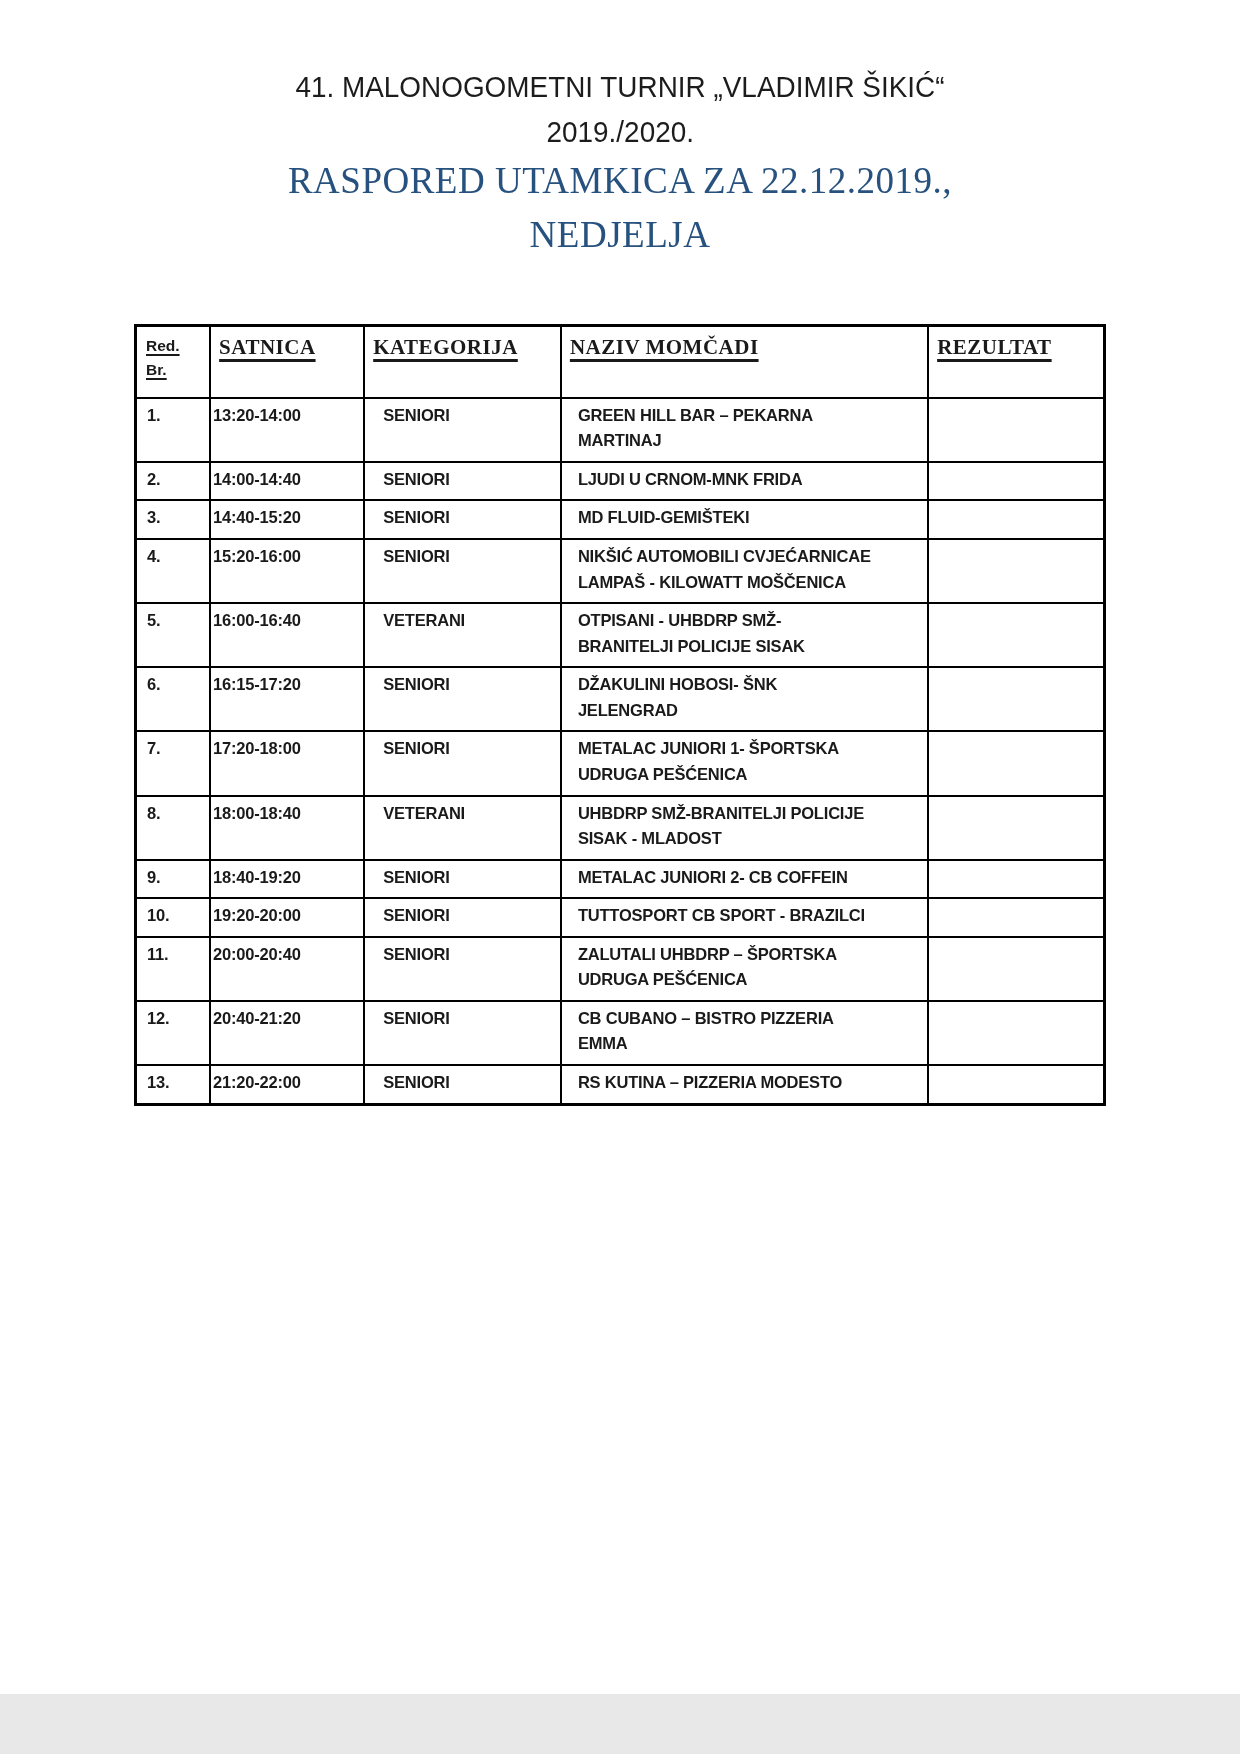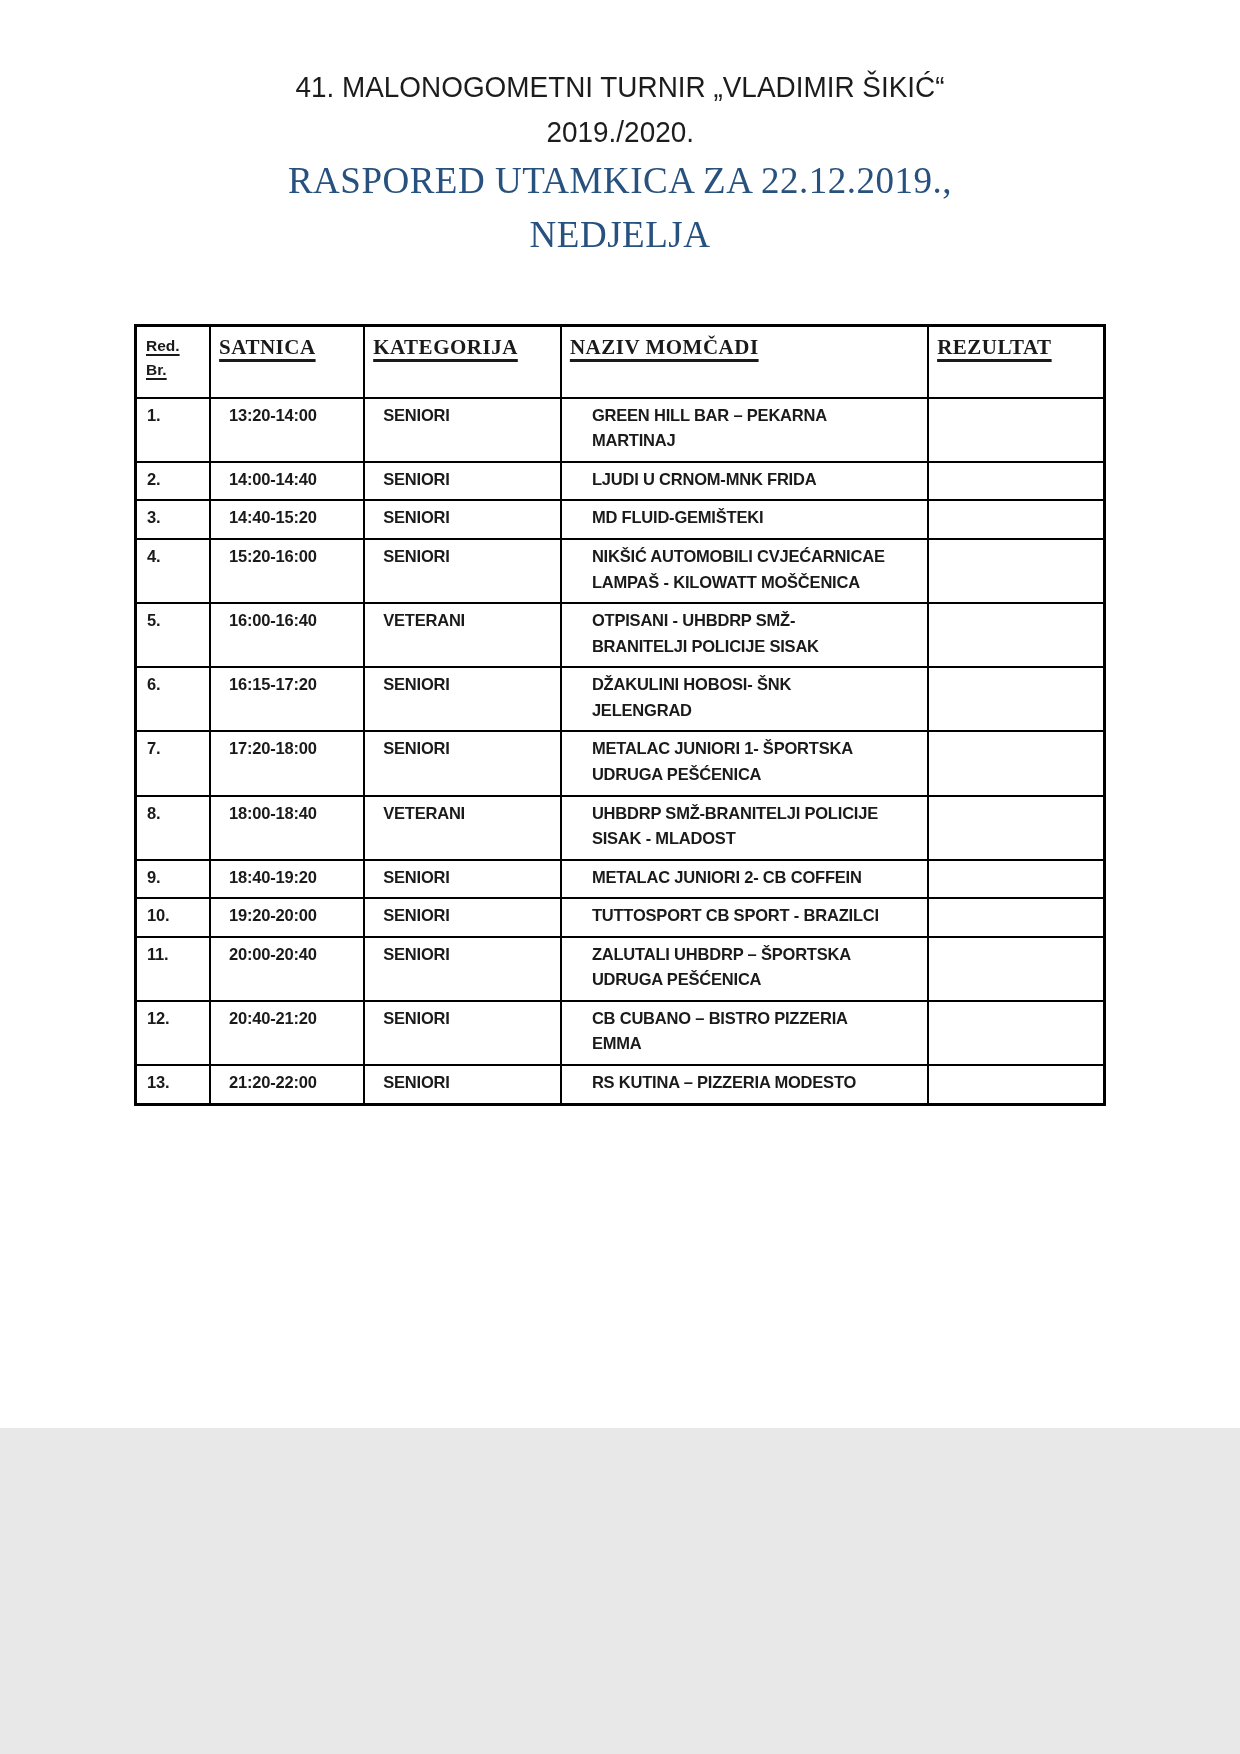--- a/index.html
+++ b/index.html
@@ -1,21 +1,21 @@
 <!DOCTYPE html>
 <html><head>
 <meta charset="utf-8">
 <style>
   * { margin: 0; padding: 0; box-sizing: border-box; }
   html, body { background: #e8e8e8; }
   body { font-family: "Liberation Sans", sans-serif; }
 
   .page {
     width: 1240px;
-    height: 1428px;
+    height: 1694px;
     background: #ffffff;
     margin: 0 auto;
     color: #1a1a1a;
     padding-top: 64px;
     overflow: hidden;
   }
 
   
   .doc-title {
     text-align: center;
@@ -97,23 +97,23 @@
   
   td {
     font-family: "Liberation Sans", sans-serif;
     font-weight: bold;
     font-size: 16.5px;
     line-height: 1.55;
     letter-spacing: -0.2px;
     padding: 4px 8px 7px 8px;
   }
   td.cell-red-br    { padding-left: 10px; }
-  td.cell-satnica   { padding-left: 18px; }
+  td.cell-satnica   { padding-left: 2px; }
   td.cell-kategorija{ padding-left: 18px; }
-  td.cell-naziv     { padding-left: 30px; }
+  td.cell-naziv     { padding-left: 16px; }
   td .cline { display: block; white-space: nowrap; }
   td.cell-rezultat  { padding: 4px 6px; }
 
   tr.row-single td { height: 36px; }
   tr.row-double td { height: 64px; }
   tr.header-row th { height: 72px; }
 </style>
 </head>
 <body>
 

